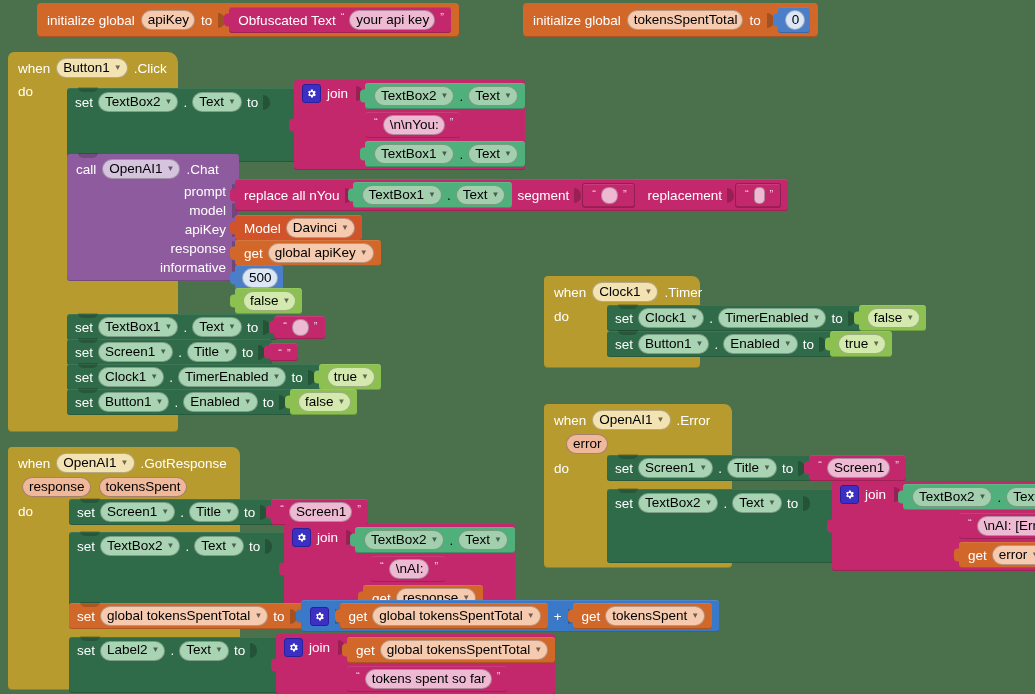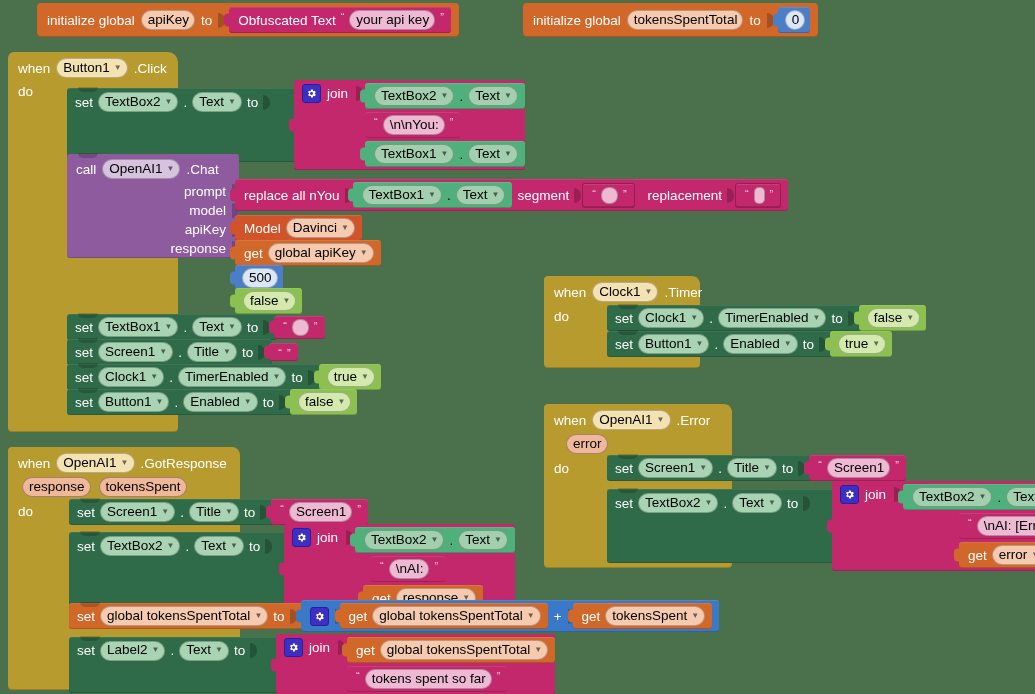--- a/index.html
+++ b/index.html
@@ -295,20 +295,24 @@
         <span class="socket"></span>
       </div>
       <div class="argrow">
         <span class="argname">apiKey</span>
         <span class="socket"></span>
       </div>
       <div class="argrow">
         <span class="argname">response</span>
         <span class="socket"></span>
       </div>
+      <div class="argrow" style="padding-bottom:6px;">
+        <span class="argname">informative</span>
+        <span class="socket"></span>
+      </div>
     </div>
   </div>
 
   <div class="blk" style="left:206px;top:179px;">
     <span class="val v-pink">
       <span class="plug p-pink"></span>
       <span class="lbl">replace all nYou</span>
       <span class="socket"></span>
       <span class="val v-green" style="margin-left:-4px;">
         <span class="plug p-green"></span>

